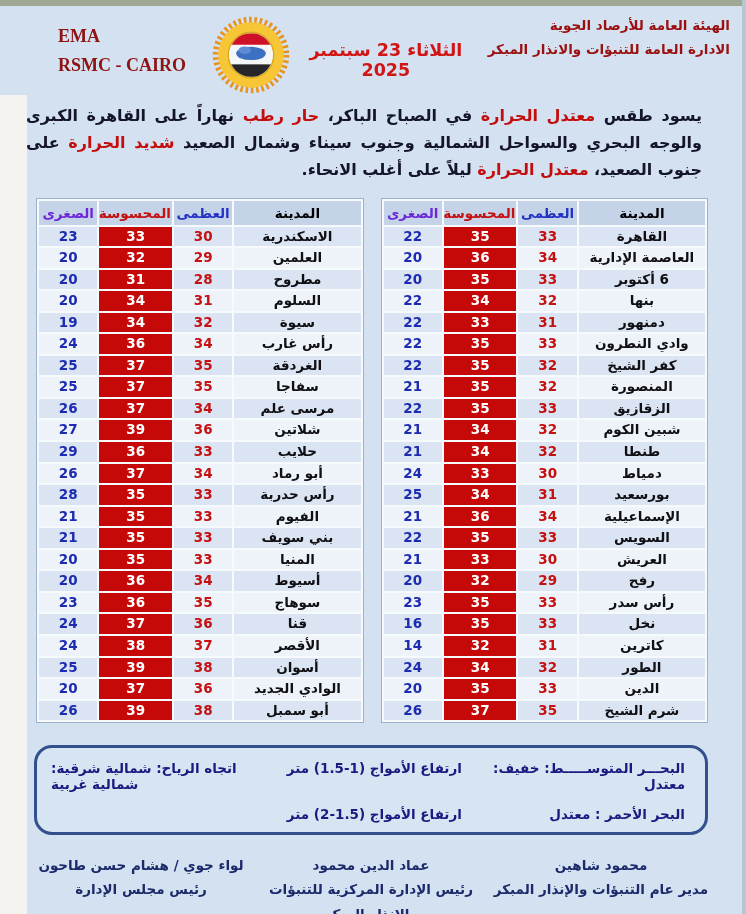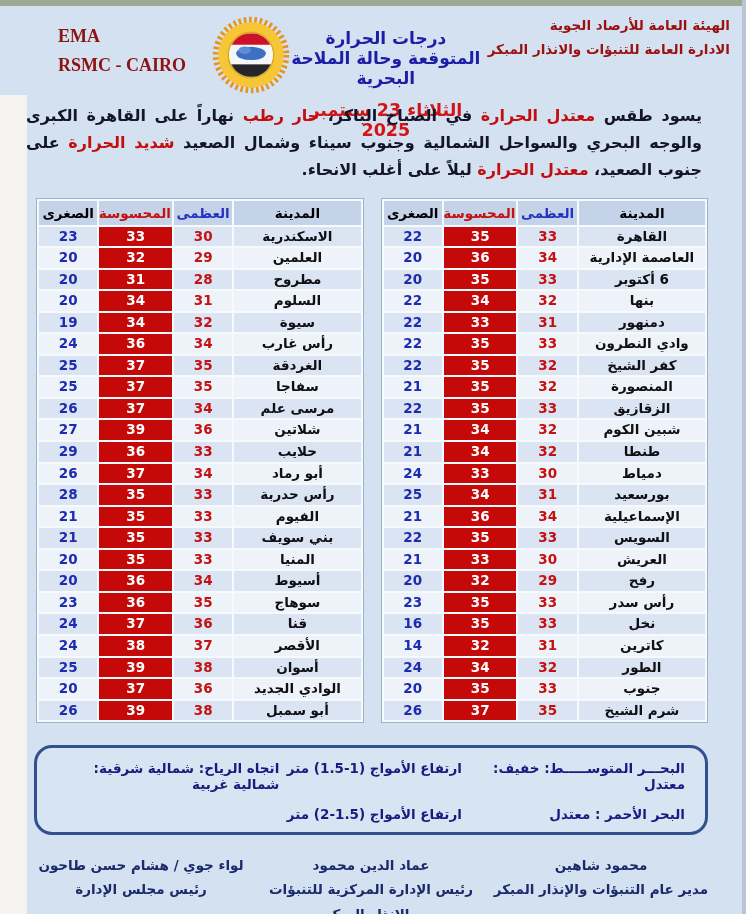--- a/index.html
+++ b/index.html
@@ -42,39 +42,39 @@
   .tables { display:flex; gap:17px; margin:14px 38px 0 36px; }
   .tbl-wrap { flex:1; }
   table {
     width:100%; border-collapse:separate; border-spacing:2px;
     background:#f7fafd; border:1px solid #9db1cb; table-layout:fixed;
   }
   th { background:#c5d3e8; font-size:13.5px; font-weight:bold; padding:4px 1px; }
   th.h-city { color:#000000; width:40%; }
   th.h-max  { color:#2433c4; width:18.5%; }
   th.h-felt { color:#c41111; width:23%; }
-  th.h-min  { color:#000000; width:18.5%; }
+  th.h-min  { color:#6d28d9; width:18.5%; }
   td { font-size:13.5px; font-weight:bold; text-align:center; padding:1px 2px; line-height:1.3; overflow:hidden; white-space:nowrap; }
   tr.r-odd td  { background:#dbe4f2; }
   tr.r-even td { background:#eef3fa; }
   td.city { color:#101014; }
   td.max  { color:#c41111; }
   td.min  { color:#1c2bb0; }
   td.felt { background:#c50808 !important; color:#ffffff; }
 
   
   .sea-box {
     margin:22px 38px 0 34px; border:3px solid #33508e; border-radius:18px;
     padding:12px 20px 10px 14px; display:grid;
     grid-template-columns:34% 30% 36%; row-gap:14px;
     color:#1a1a80; font-weight:bold; font-size:13.5px; background:#d7e4f2;
   }
   .sea-box .c-sea  { text-align:right; }
   .sea-box .c-wav  { text-align:center; }
-  .sea-box .c-wind { text-align:right; }
+  .sea-box .c-wind { text-align:left; }
 
   
   .signatures {
     display:flex; margin:18px 30px 0 26px; color:#1c2a6b; font-weight:bold;
     font-size:13.5px; line-height:1.8; text-align:center;
   }
   .signatures .sig { flex:1; }
 </style>
 </head>
 <body>
@@ -100,21 +100,20 @@
         <g clip-path="url(#flagclip)">
           <rect x="20" y="22" width="60" height="15" fill="#ce1126"></rect>
           <rect x="20" y="37" width="60" height="25" fill="#f4f6f8"></rect>
           <rect x="20" y="62" width="60" height="18" fill="#26262a"></rect>
           <ellipse cx="50" cy="48" rx="19" ry="8.5" fill="#3d6fc2"></ellipse>
           <ellipse cx="42" cy="44" rx="8" ry="5" fill="#5d8bd4"></ellipse>
         </g>
       </svg>
     </div>
     <div class="title-block">
-      <div class="doc-title">درجات الحرارة المتوقعة وحالة الملاحة البحرية</div>
       <div class="doc-date">الثلاثاء 23 سبتمبر 2025</div>
     </div>
     <div class="agency-block">
       <div>الهيئة العامة للأرصاد الجوية</div>
       <div>الادارة العامة للتنبؤات والانذار المبكر</div>
     </div>
   </div>
 
   <p class="forecast"><span>يسود طقس </span><span class="hl-red">معتدل الحرارة</span><span> في الصباح الباكر، </span><span class="hl-red">حار رطب</span><span> نهاراً على القاهرة الكبرى والوجه البحري والسواحل الشمالية وجنوب سيناء وشمال الصعيد </span><span class="hl-red">شديد الحرارة</span><span> على جنوب الصعيد، </span><span class="hl-red">معتدل الحرارة</span><span> ليلاً على أغلب الانحاء.</span></p>
 
@@ -250,21 +249,21 @@
               <td class="felt">32</td>
               <td class="min">14</td>
             </tr>
             <tr class="r-odd">
               <td class="city">الطور</td>
               <td class="max">32</td>
               <td class="felt">34</td>
               <td class="min">24</td>
             </tr>
             <tr class="r-even">
-              <td class="city">جنوب</td>
+              <td class="city">الدين</td>
               <td class="max">33</td>
               <td class="felt">35</td>
               <td class="min">20</td>
             </tr>
             <tr class="r-odd">
               <td class="city">شرم الشيخ</td>
               <td class="max">35</td>
               <td class="felt">37</td>
               <td class="min">26</td>
             </tr>

